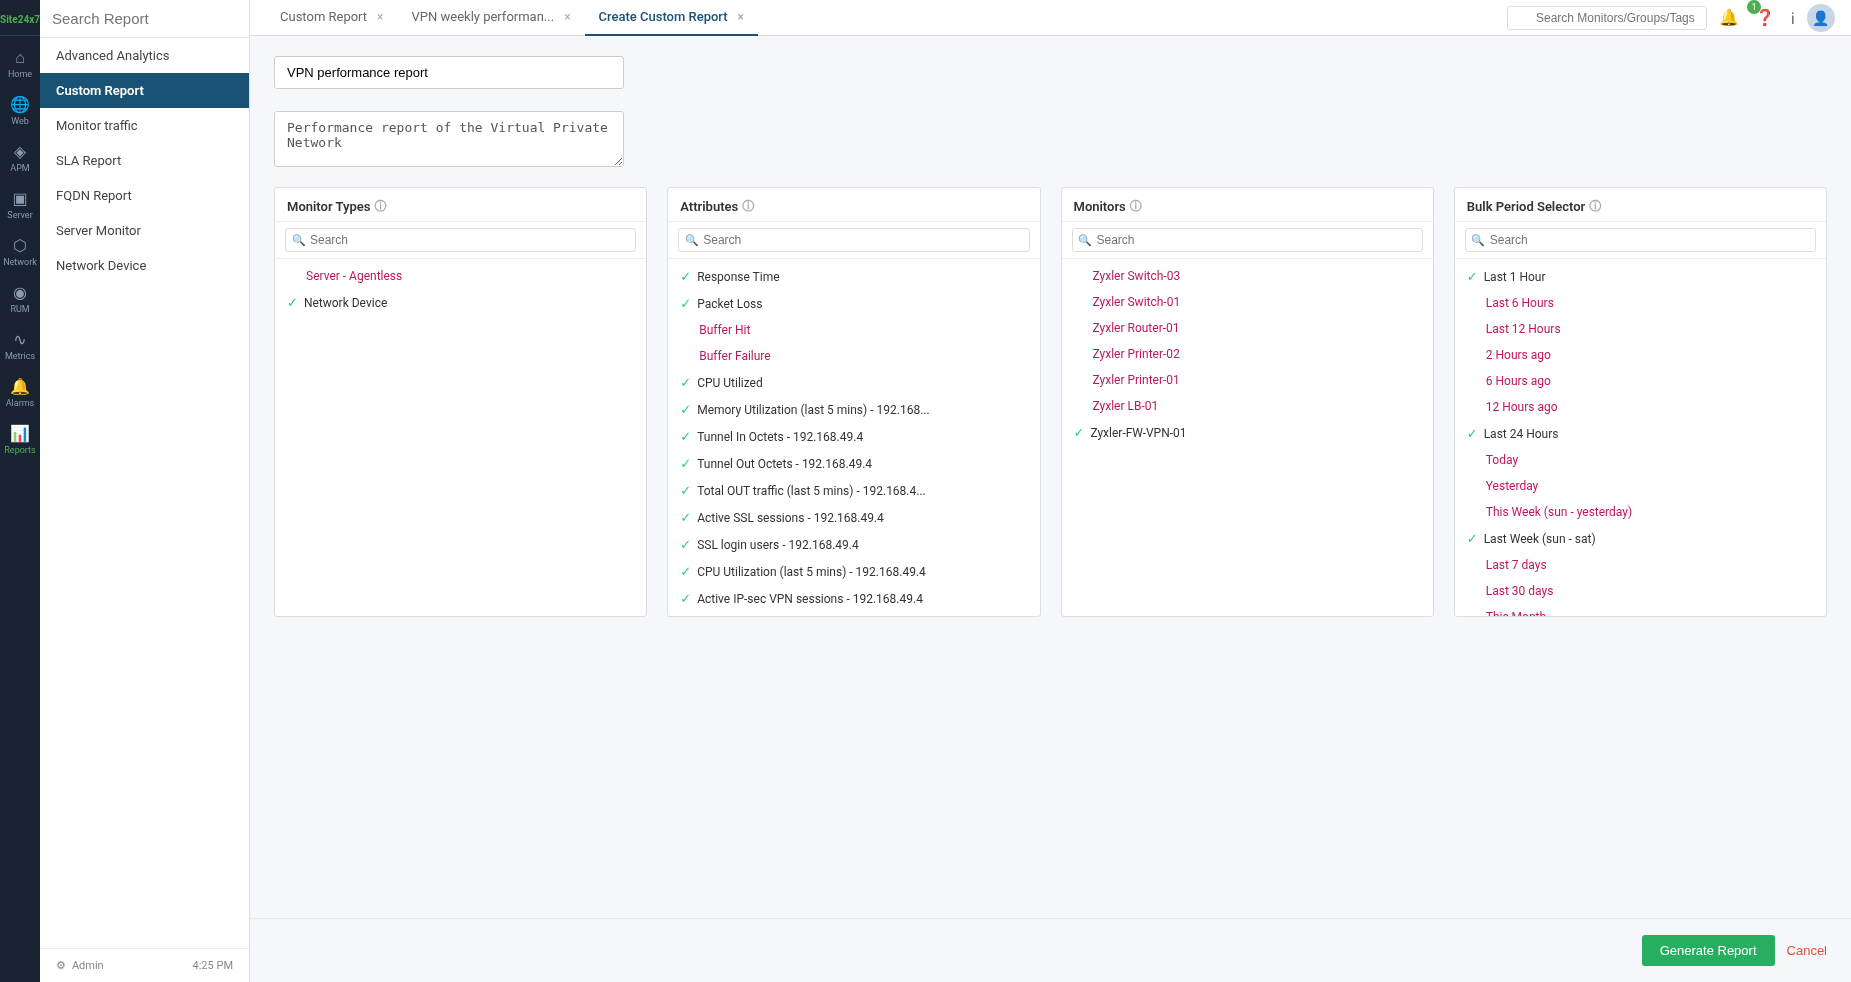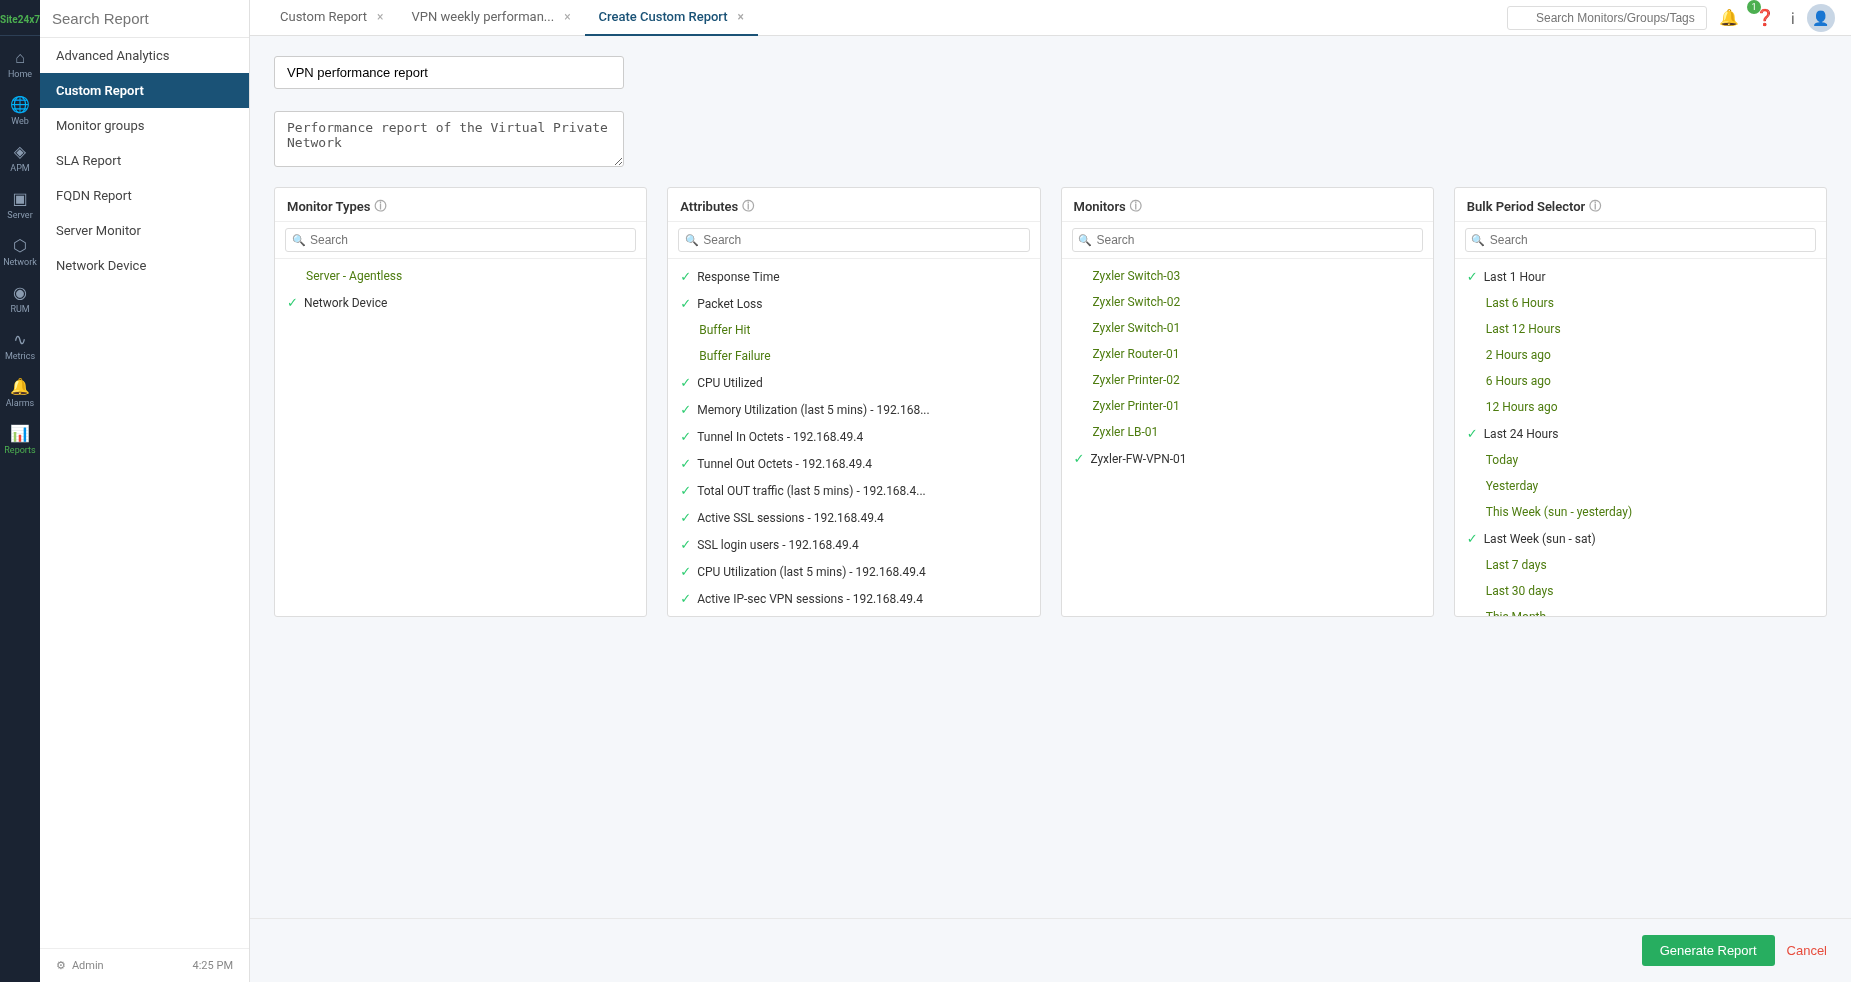--- a/index.html
+++ b/index.html
@@ -260,21 +260,21 @@
       font-size: 11px;
     }
     .selector-list {
       flex: 1;
       overflow-y: auto;
       padding: 4px 0;
     }
     .selector-item {
       padding: 6px 12px;
       cursor: pointer;
-      color: #4d7c0f;
+      color: #be185d;
       font-size: 12px;
       display: flex;
       align-items: center;
       gap: 6px;
     }
     .selector-item.checked { color: #333; }
     .check-mark { color: #2ecc71; font-size: 13px; flex-shrink: 0; }
     .check-placeholder { width: 13px; flex-shrink: 0; }
 
     
@@ -353,21 +353,21 @@
   </div>
 
 <div class="left-nav">
   <div class="search-report-bar">
     <input class="search-report-input" type="text" placeholder="Search Report" style="">
     <span class="search-report-icon">🔍</span>
   </div>
 
   <div class="nav-item">Advanced Analytics</div>
     <div class="nav-item active">Custom Report</div>
-    <div class="nav-item">Monitor groups</div>
+    <div class="nav-item">Monitor traffic</div>
     <div class="nav-item">SLA Report</div>
     <div class="nav-item">FQDN Report</div>
     <div class="nav-item">Server Monitor</div>
     <div class="nav-item">Network Device</div>
     <div class="left-nav-footer">
     <span>⚙</span>
     <span>Admin</span>
     <span style="margin-left:auto;">4:25 PM</span>
   </div>
 </div>
@@ -515,24 +515,20 @@
             <input class="selector-search-input" type="text" placeholder="Search" style="">
           </div>
         </div>
         <div class="selector-list" id="monitors-list">
             <div class="selector-item">
               <span class="check-placeholder"></span>
               <span>Zyxler Switch-03</span>
             </div>
             <div class="selector-item">
               <span class="check-placeholder"></span>
-              <span>Zyxler Switch-02</span>
-            </div>
-            <div class="selector-item">
-              <span class="check-placeholder"></span>
               <span>Zyxler Switch-01</span>
             </div>
             <div class="selector-item">
               <span class="check-placeholder"></span>
               <span>Zyxler Router-01</span>
             </div>
             <div class="selector-item">
               <span class="check-placeholder"></span>
               <span>Zyxler Printer-02</span>
             </div>

